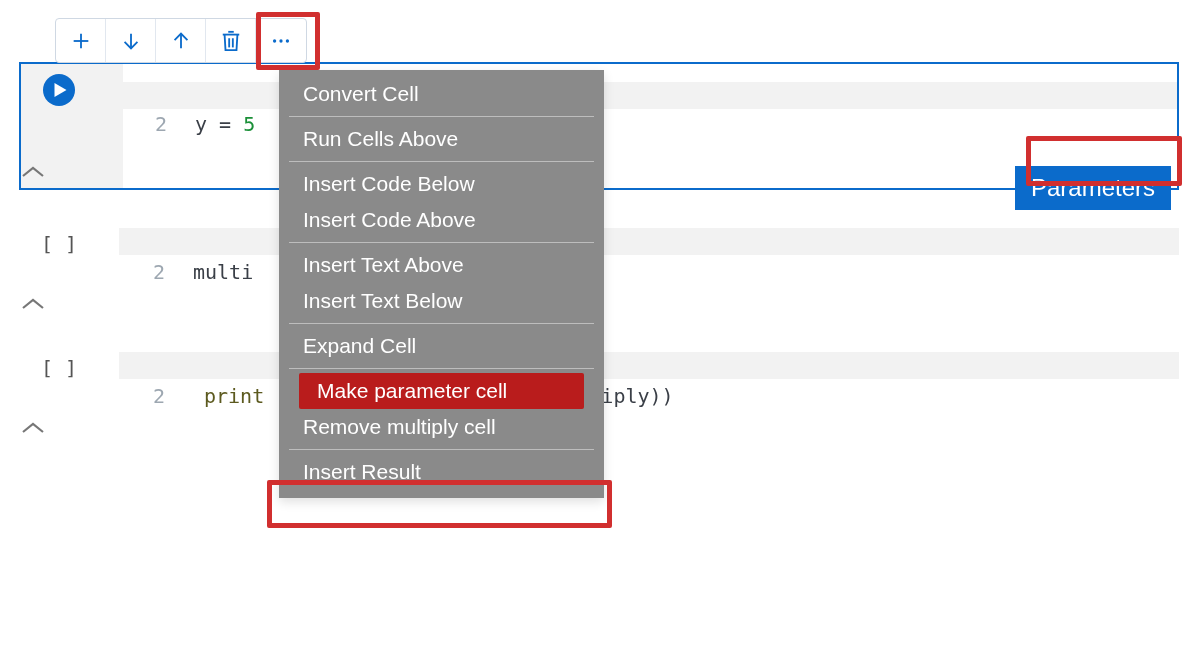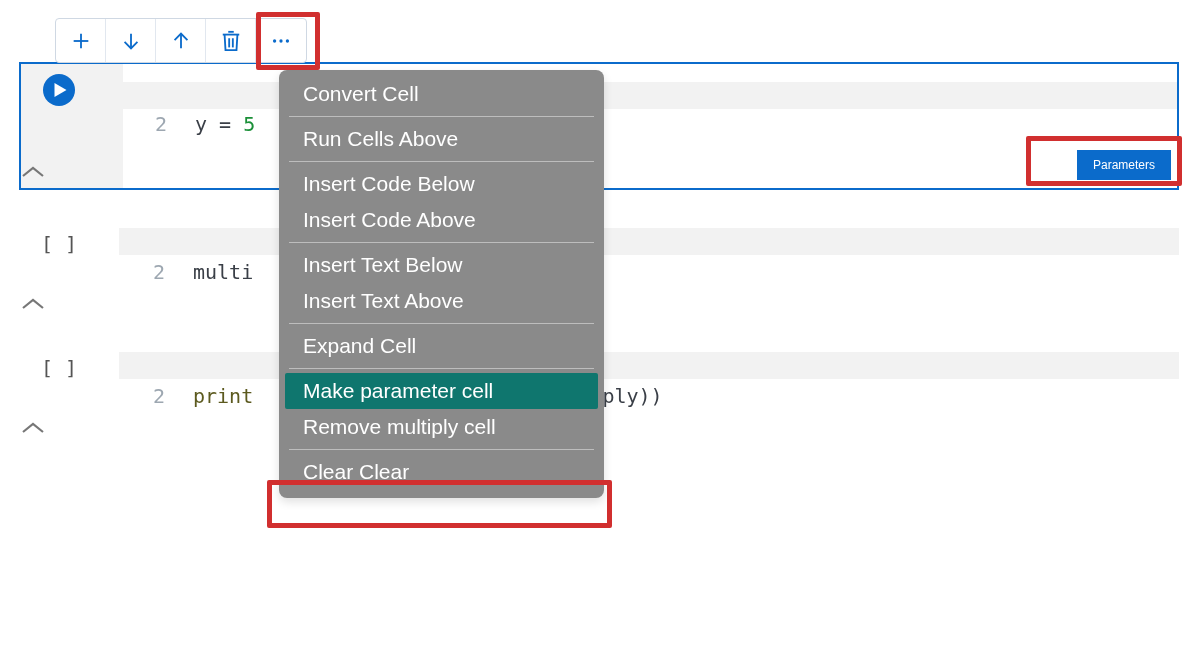--- a/index.html
+++ b/index.html
@@ -78,21 +78,21 @@
       flex: 1;
       font-family: "SF Mono", Menlo, Consolas, monospace;
       font-size: 20px;
       line-height: 28px;
       padding-top: 10px;
       padding-left: 28px;
       white-space: pre;
       color: #3a3f47;
     }
     .code .num { color: #1a8f37; }
-    .code .fn { color: #5c5a1f; }
+    .code .fn { color: #5c5a1f; margin-left: 11px; }
 
     .cell.selected {
       border: 2px solid #0b6bcb;
       background: #fff;
     }
     .cell.selected .gutter { background: #f2f2f2; border-right: 0; }
     .cell.ordinary .gutter { background: transparent; }
 
     .run-btn {
       position: absolute;
@@ -139,57 +139,57 @@
       color: #777;
       cursor: pointer;
       z-index: 1;
     }
     .chev svg { width: 28px; height: 16px; stroke: currentColor; fill: none; stroke-width: 2.2; }
 
     
     .param-badge {
       position: absolute;
       right: 8px;
-      top: 132px;
+      top: 148px;
       background: #0b6bcb;
       color: #fff;
       padding: 8px 16px;
-      font-size: 12px;
+      font-size: 24px;
       border-radius: 0;
       z-index: 2;
     }
 
     
     .ctx-menu {
       position: absolute;
       left: 260px;
       top: 52px;
       width: 325px;
       background: #8a8a8a;
-      border-radius: 8px;
+      border-radius: 0;
       padding: 6px 4px 8px 4px;
       box-shadow: 0 4px 10px rgba(0,0,0,0.12);
       z-index: 10;
       color: #fff;
       font-size: 21px;
     }
     .ctx-item {
       padding: 6px 20px;
       cursor: pointer;
     }
     .ctx-sep {
       height: 1px;
       background: #bdbdbd;
       margin: 4px 6px;
     }
     .ctx-item.highlight {
-      background: #0f766e;
+      background: #b91c1c;
       color: #fff;
       border-radius: 2px;
-      margin: 0 2px;
+      margin: 0 16px;
       padding-left: 18px;
     }
 
   </style>
 </head>
 <body>
 
 <div class="notebook">
 
   
@@ -303,26 +303,26 @@
 
   
   <div class="ctx-menu">
     <div class="ctx-item">Convert Cell</div>
     <div class="ctx-sep"></div>
     <div class="ctx-item">Run Cells Above</div>
     <div class="ctx-sep"></div>
     <div class="ctx-item">Insert Code Below</div>
     <div class="ctx-item">Insert Code Above</div>
     <div class="ctx-sep"></div>
+    <div class="ctx-item">Insert Text Above</div>
     <div class="ctx-item">Insert Text Below</div>
-    <div class="ctx-item">Insert Text Above</div>
     <div class="ctx-sep"></div>
     <div class="ctx-item">Expand Cell</div>
     <div class="ctx-sep"></div>
     <div class="ctx-item highlight">Make parameter cell</div>
     <div class="ctx-item">Remove multiply cell</div>
     <div class="ctx-sep"></div>
-    <div class="ctx-item">Clear Clear</div>
+    <div class="ctx-item">Insert Result</div>
   </div>
 
   <div class="highlight-red highlight-make"></div>
 
 </div>
 
 </body></html>

